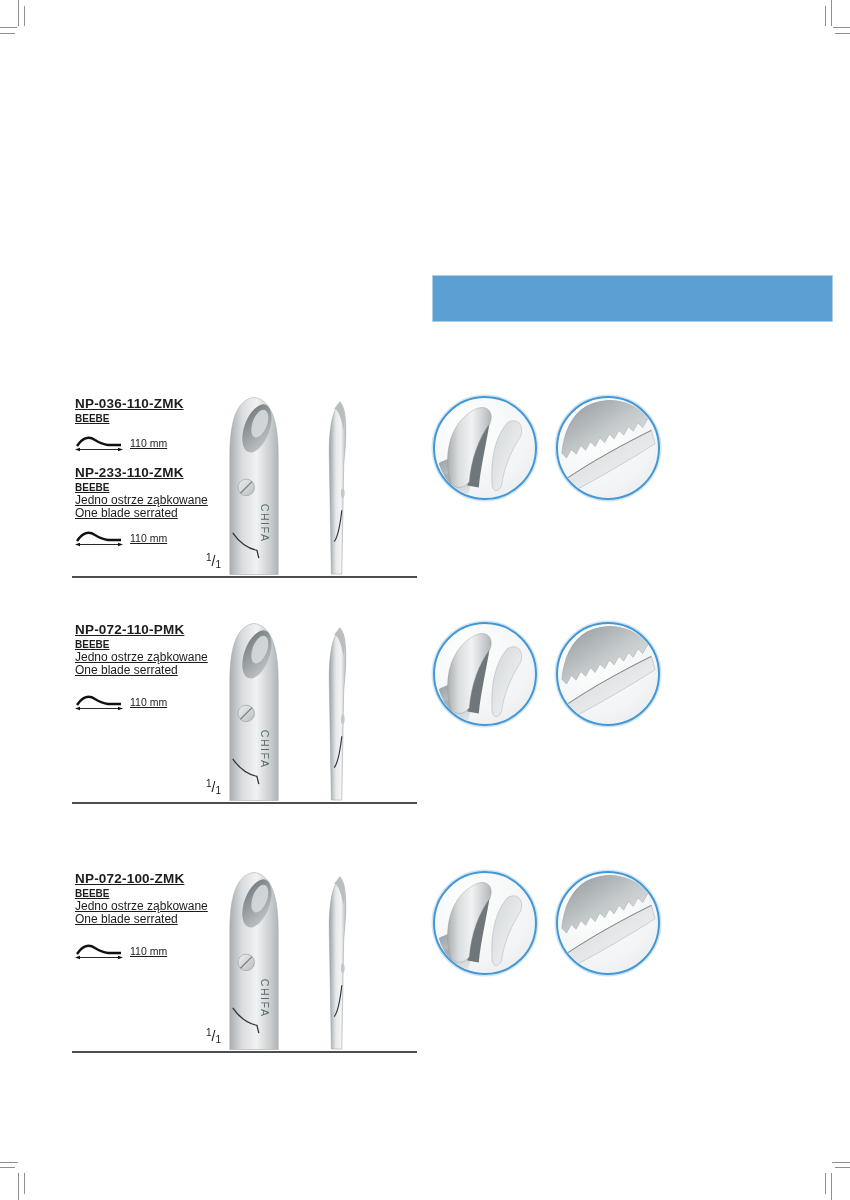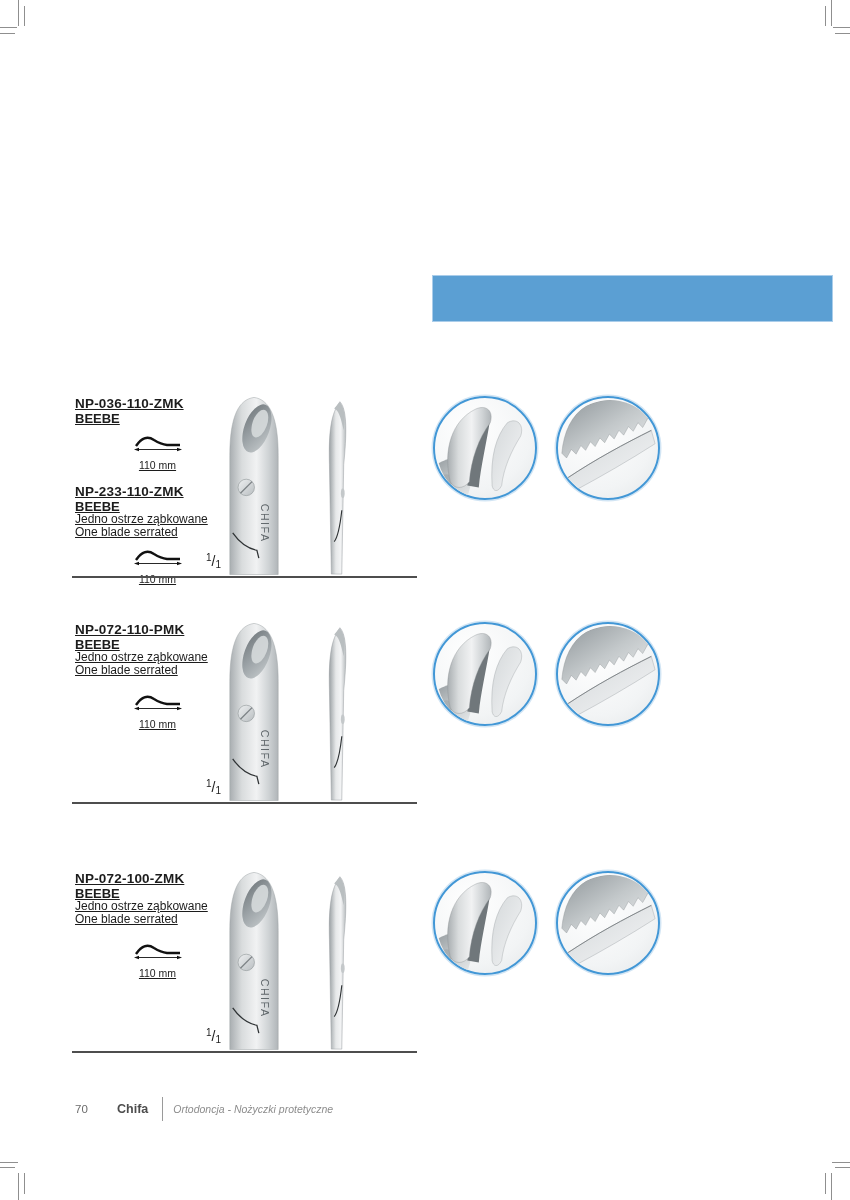--- a/index.html
+++ b/index.html
@@ -15,23 +15,23 @@
     position: absolute; left: 432px; top: 275px; width: 401px; height: 47px;
     background: #5B9FD3; border: 1px solid #aacdea;
   }
   
   .section { position: absolute; left: 0; width: 850px; height: 186px; }
   #sec1 { top: 392px; } #sec2 { top: 618px; } #sec3 { top: 867px; }
   .rule { position: absolute; left: 72px; top: 184px; width: 345px; height: 2px; background: #4e4e4e; }
   .info { position: absolute; left: 75px; top: 4px; width: 165px; text-decoration: underline; }
   .entry + .entry { margin-top: 13px; }
   .code { font-size: 13.5px; font-weight: bold; letter-spacing: .2px; line-height: 16px; }
-  .pname { font-size: 13px; font-weight: 600; line-height: 13px; }
+  .pname { font-size: 10px; font-weight: 600; line-height: 13px; }
   .desc { font-size: 12px; line-height: 13px; }
-  .len-row { display: flex; align-items: center; gap: 7px; margin-top: 9px; flex-direction: column; }
+  .len-row { display: flex; align-items: center; gap: 7px; margin-top: 9px; }
   .len-label { font-size: 10.5px; }
   .len-icon { display: block; }
   .scale { position: absolute; left: 180px; top: 160px; margin-left: 26px; }
   .scale .num { font-size: 10px; vertical-align: 5px; }
   .scale .slash { font-size: 14px; }
   .scale .den { font-size: 10px; vertical-align: -2px; }
   .img-front { position: absolute; left: 224px; top: 2px; width: 60px; height: 182px; }
   .img-side  { position: absolute; left: 318px; top: 4px; width: 40px; height: 180px; }
   .detail {
     position: absolute; top: 4px; width: 104px; height: 104px; border-radius: 50%;
@@ -295,20 +295,14 @@
     <div class="detail right">
       <svg viewBox="0 0 104 104" clip-path="url(#clip-detail)">
         <path d="M10,84 C40,64 70,48 98,34 L102,48 C74,66 46,82 20,96 Z" fill="url(#g-bb)" stroke="#a6abae" stroke-width="0.5"></path>
         <path d="M10,84 C40,64 70,48 98,34" stroke="#7d8386" stroke-width="1" fill="none"></path>
         <path d="M4,58 l5,5 l5,-9 l5,5 l5,-9 l5,5 l5,-9 l5,5 l5,-9 l5,5 l5,-9 l5,5 l5,-9 l5,5 l5,-9 l5,5 l5,-9 l5,5 l5,-9 L98,12 C80,0 52,-2 30,8 C14,18 6,36 4,58 Z" fill="url(#g-ba)" stroke="#8d9396" stroke-width="0.4"></path>
       </svg>
     </div>
     <div class="rule"></div>
   </div>
 
-  <div class="footer">
-    <span class="page-num">70</span>
-    <span class="brand">Chifa</span>
-    <span class="f-divider"></span>
-    <span class="category">Ortodoncja - Nożyczki protetyczne</span>
-  </div>
 
 </div>
 
 </body></html>

